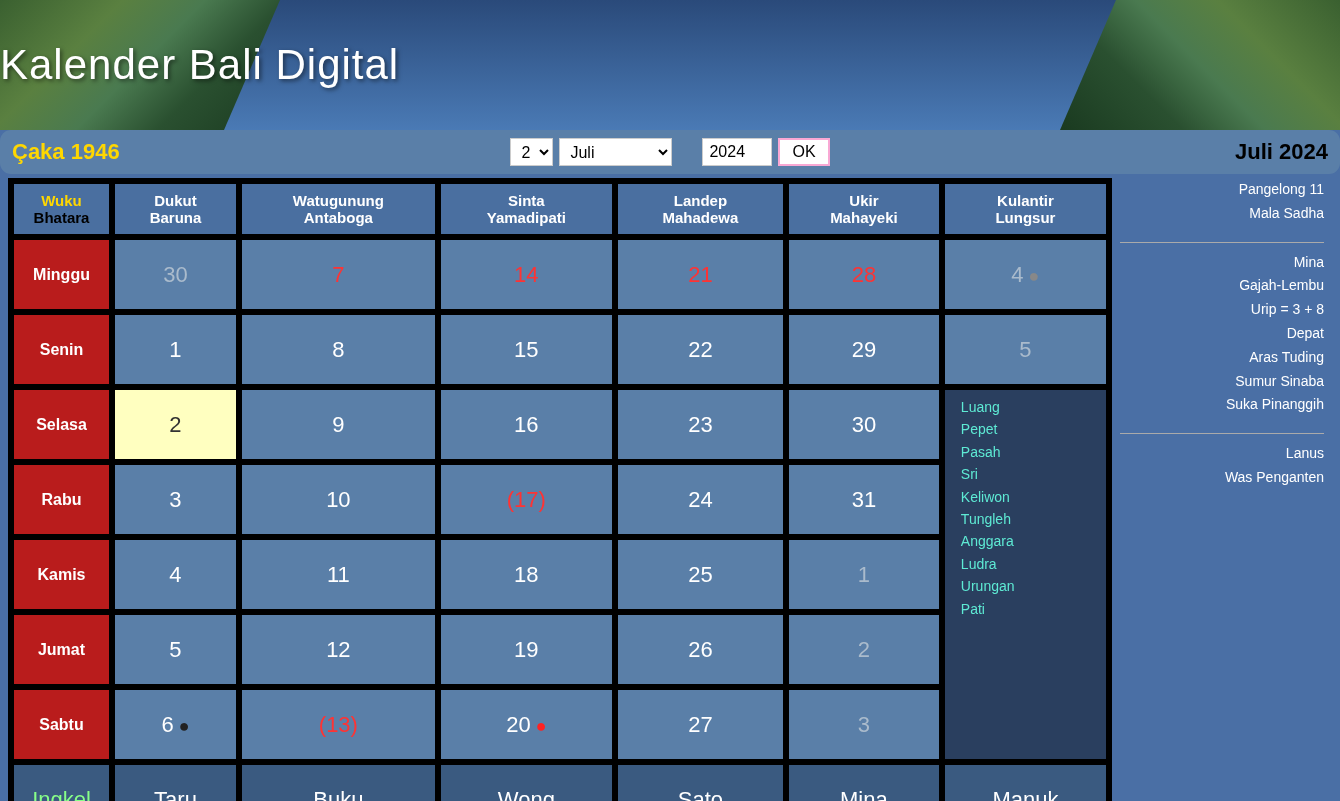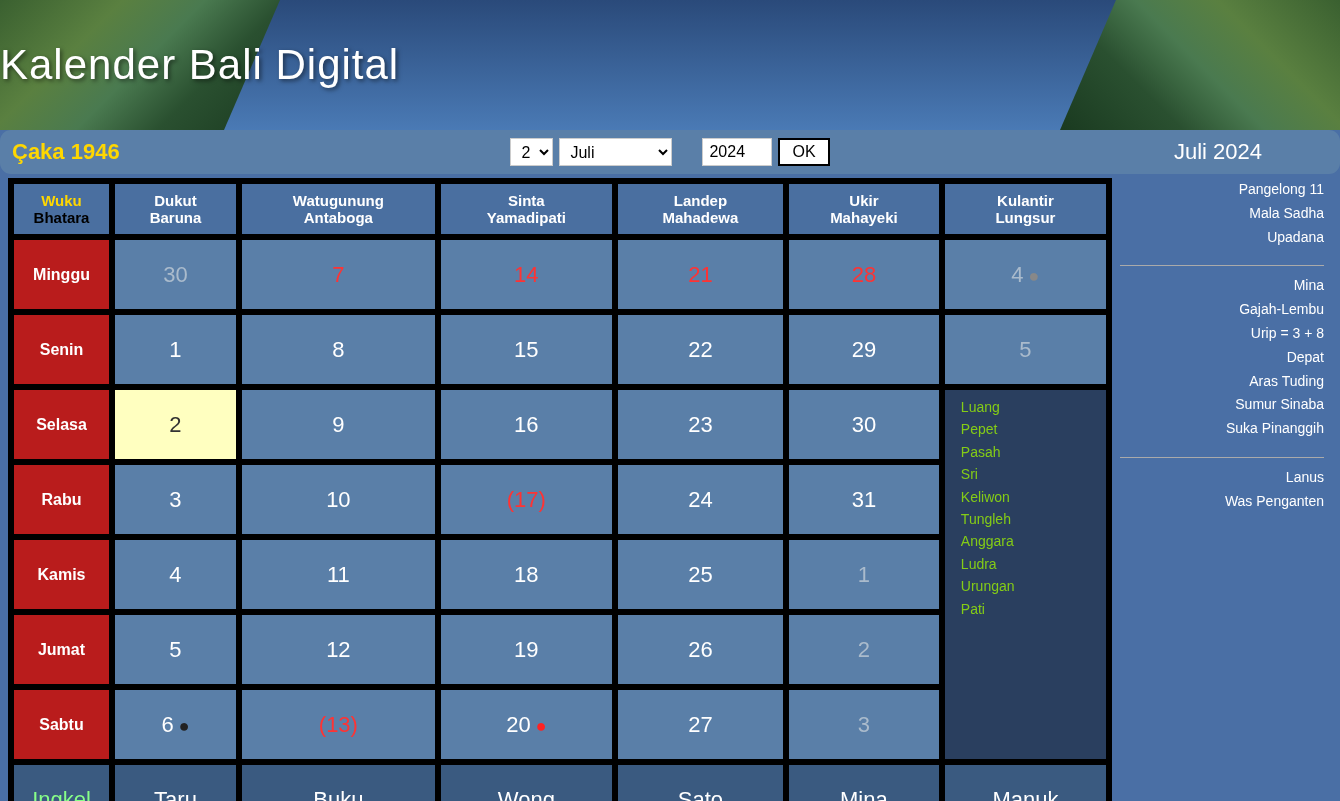--- a/index.html
+++ b/index.html
@@ -75,33 +75,33 @@
     .controls-center select, .controls-center input {
       background: white;
       border: 1px solid #ccc;
       padding: 3px 6px;
       font-size: 16px;
       height: 28px;
     }
 
     .controls-center .ok-btn {
       background: white;
-      border: 2px solid #000000;
+      border: 2px solid #f9a8d4;
       padding: 2px 12px;
       font-size: 16px;
       cursor: pointer;
       height: 28px;
     }
 
     .month-year-title {
-      color: #ffffff;
+      color: #000000;
       font-size: 22px;
-      font-weight: normal;
+      font-weight: bold;
       width: 220px;
-      text-align: center;
+      text-align: right;
     }
 
     .calendar-container {
       display: flex;
       gap: 0;
       padding: 4px 8px;
     }
 
     .calendar-table-wrap {
       flex: 1;
@@ -151,21 +151,21 @@
       color: #aabbcc;
     }
 
     table.cal td.highlighted {
       background: #FFFFC0;
       color: #333;
     }
 
     table.cal td.dark-col {
       background: #2a3f5f;
-      color: #84cc16;
+      color: #5eead4;
       font-size: 14px;
       vertical-align: top;
       padding: 6px 16px;
       text-align: left;
       line-height: 1.6;
       margin-left: 12px;
     }
 
     .dot-black::after {
       content: ' ●';
@@ -331,21 +331,20 @@
           <td>Manuk</td>
         </tr>
       </tbody>
     </table>
   </div>
 
   <div class="sidebar-right">
     <div class="sidebar-section">
       <p>Pangelong 11</p>
       <p>Mala Sadha</p>
-      <p>Upadana</p>
     </div>
     <div class="line" style="border-top:1px solid #aaa; margin:8px 0;"></div>
     <div class="sidebar-section">
       <p>Mina</p>
       <p>Gajah-Lembu</p>
       <p>Urip = 3 + 8</p>
       <p>Depat</p>
       <p>Aras Tuding</p>
       <p>Sumur Sinaba</p>
       <p>Suka Pinanggih</p>

